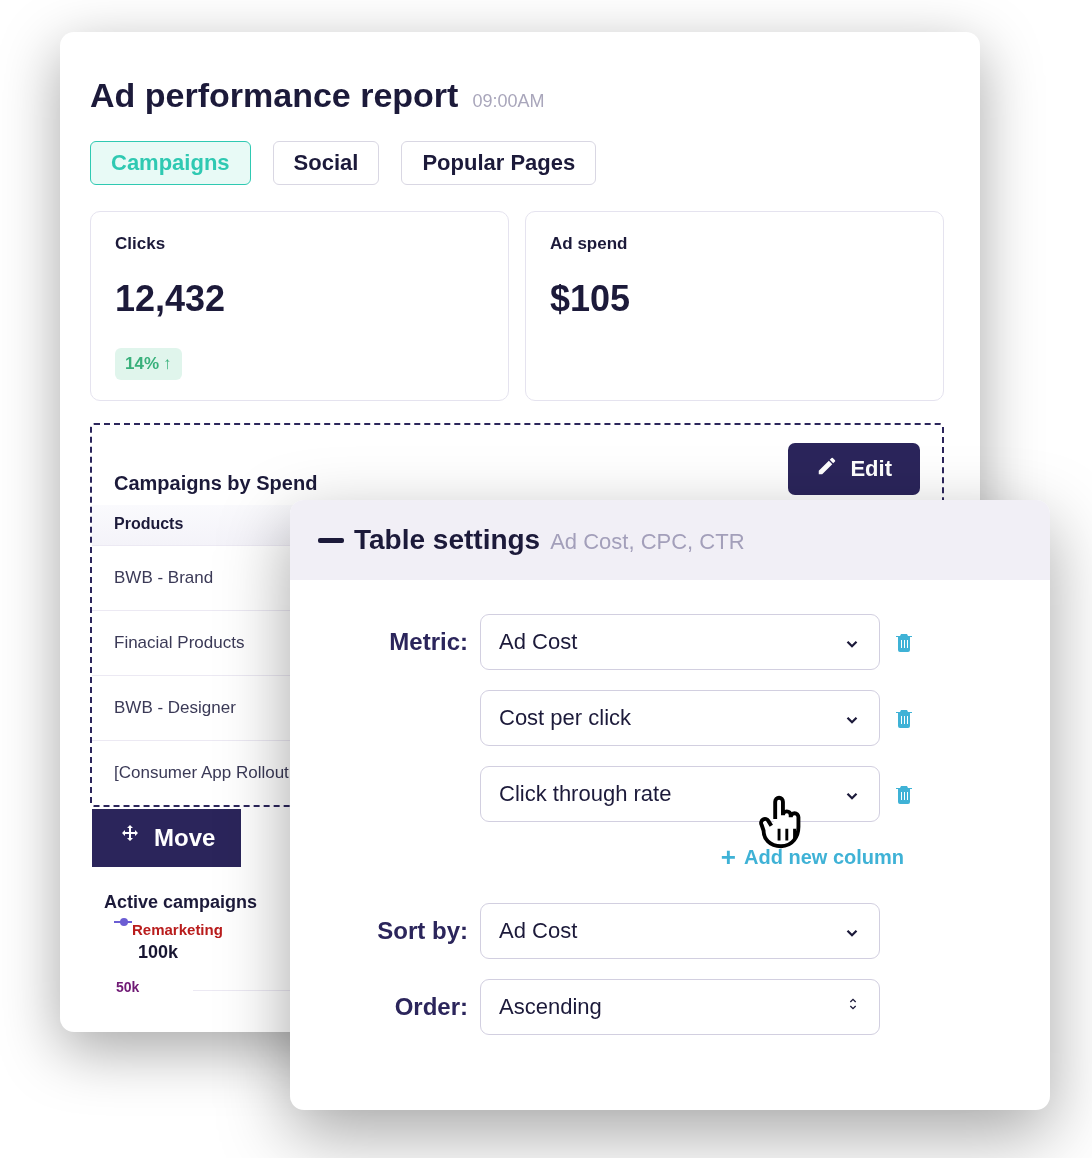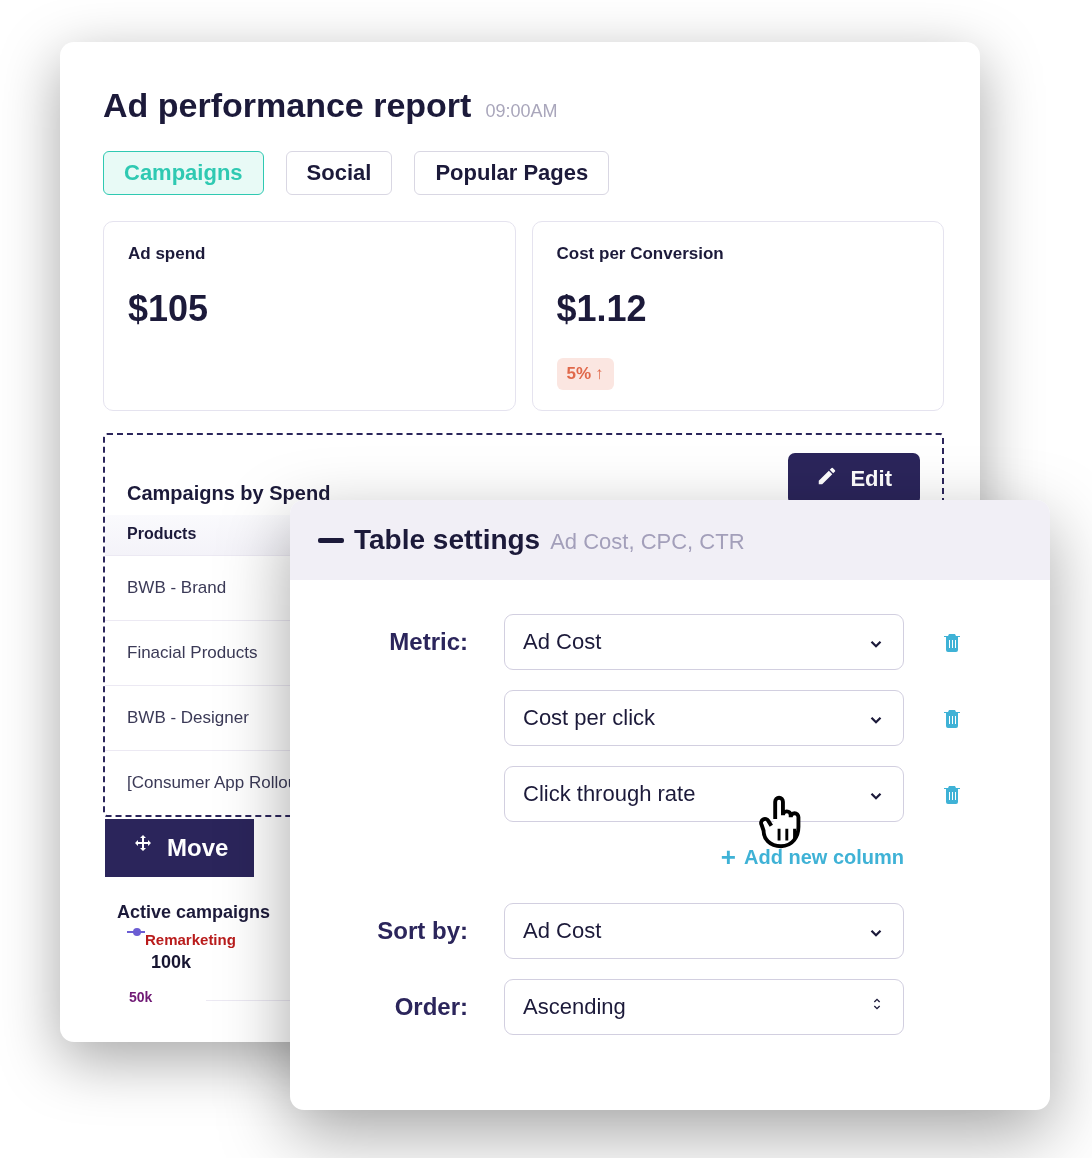--- a/index.html
+++ b/index.html
@@ -1,24 +1,24 @@
 <!DOCTYPE html>
 <html><head>
 <meta charset="utf-8">
 <style>
 * { box-sizing: border-box; margin: 0; padding: 0; font-family: -apple-system, BlinkMacSystemFont, 'Segoe UI', sans-serif; }
 body { width: 1092px; height: 1158px; background: #fff; position: relative; }
 .card-main {
   position: absolute;
-  left: 60px; top: 42px;
+  left: 60px; top: 32px;
   width: 920px; height: 1000px;
   background: #fff;
   border-radius: 14px;
   box-shadow: 0 18px 60px rgba(0,0,0,0.35);
-  padding: 44px 36px 0 43px;
+  padding: 44px 36px 0 30px;
 }
 .title-row { display: flex; align-items: baseline; gap: 14px; margin-bottom: 26px; }
 .title { font-size: 34px; font-weight: 800; color: #1c1a3a; }
 .time { font-size: 18px; color: #a9a6bb; font-weight: 500; }
 .tabs { display: flex; gap: 22px; margin-bottom: 26px; }
 .tab {
   padding: 8px 20px;
   border: 1.5px solid #d9d7e3;
   border-radius: 6px;
   font-size: 22px;
@@ -104,21 +104,21 @@
 }
 .settings-hdr {
   background: #f1eff6;
   padding: 24px 28px;
   display: flex; align-items: baseline; gap: 10px;
 }
 .drag-handle { width: 26px; height: 5px; background: #1c1a3a; border-radius: 2px; align-self: center; }
 .settings-title { font-size: 28px; font-weight: 800; color: #1c1a3a; }
 .settings-sub { font-size: 22px; color: #a39fba; font-weight: 500; }
 .settings-body { padding: 34px 28px 10px 28px; }
-.form-row { display: flex; align-items: center; gap: 36px; margin-bottom: 20px; }
+.form-row { display: flex; align-items: center; gap: 12px; margin-bottom: 20px; }
 .form-label { width: 150px; text-align: right; font-size: 24px; font-weight: 800; color: #2b255b; }
 .select {
   flex: 1; max-width: 400px;
   border: 1.5px solid #d2cfe0; border-radius: 9px;
   padding: 14px 18px; font-size: 22px; color: #1c1a3a; font-weight: 500;
   display: flex; align-items: center; justify-content: space-between;
   cursor: pointer; background:#fff;
 }
 .chev { width: 18px; height: 18px; }
 .chev svg { width:100%; height:100%; }
@@ -145,30 +145,30 @@
   </div>
 
   <div class="tabs">
     <button class="tab active">Campaigns</button>
     <button class="tab">Social</button>
     <button class="tab">Popular Pages</button>
   </div>
 
   <div class="kpi-row">
     <div class="kpi">
+      <div class="kpi-label">Clicks</div>
+      <div class="kpi-value">12,432</div>
+      <div class="delta up">
+        <span>14%</span>
+          <span class="arrow-up"></span>
+      </div>
+    </div>
+    <div class="kpi">
       <div class="kpi-label">Ad spend</div>
       <div class="kpi-value">$105</div>
-    </div>
-    <div class="kpi">
-      <div class="kpi-label">Cost per Conversion</div>
-      <div class="kpi-value">$1.12</div>
-      <div class="delta down">
-        <span>5%</span>
-          <span class="arrow-up"></span>
-      </div>
     </div>
   </div>
 
   <div class="table-card">
     <div class="table-head-row">
       <div class="table-title">Campaigns by Spend</div>
       <button class="edit-btn">
         <span>
           <svg viewBox="0 0 24 24" width="22" height="22" fill="#fff">
               <path d="M3 17.25V21h3.75l11-11-3.75-3.75-11 11zM20.7 7.04a1 1 0 0 0 0-1.41l-2.34-2.34a1 1 0 0 0-1.41 0L15 5.24l3.75 3.75 1.95-1.95z"></path>

